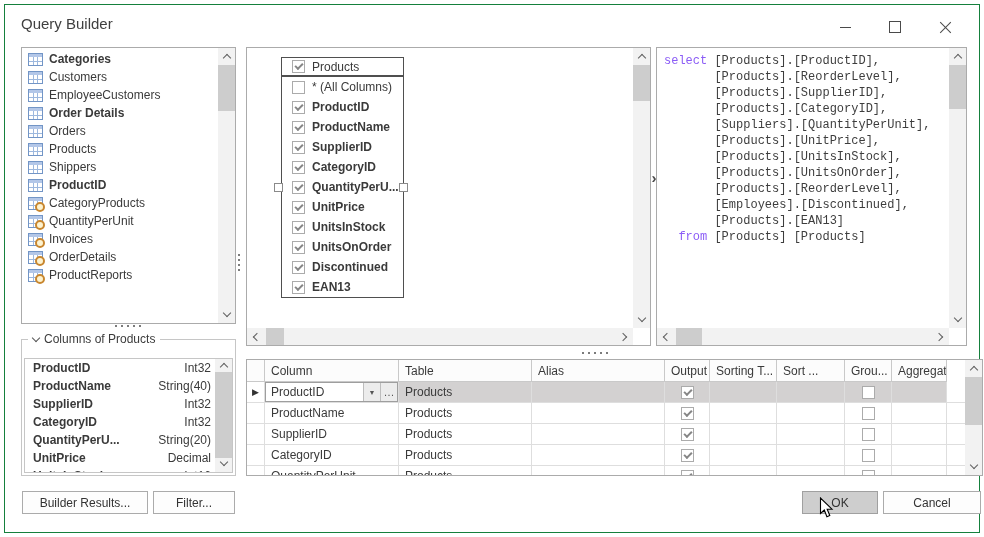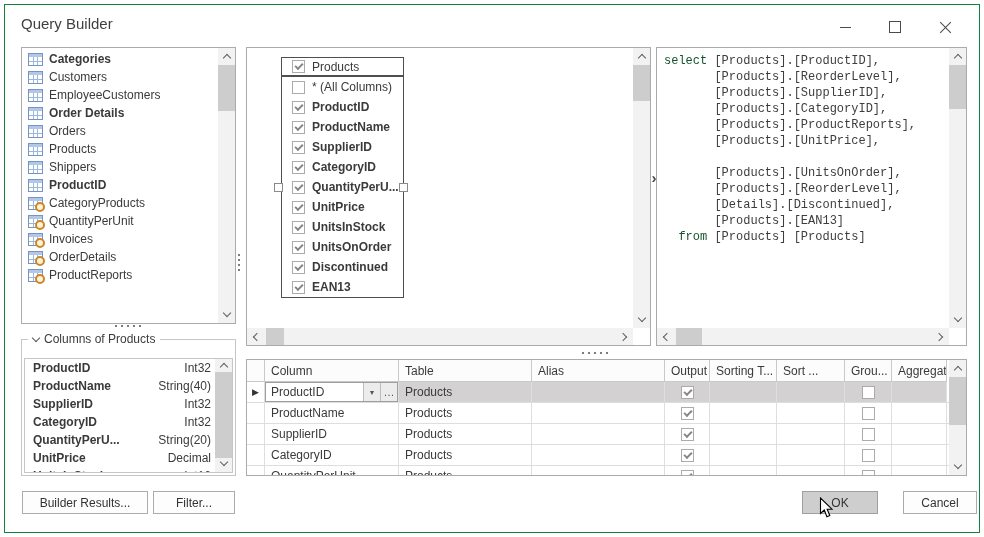--- a/index.html
+++ b/index.html
@@ -66,21 +66,21 @@
   .node-header{height:17px;display:flex;align-items:center;gap:7px;padding-left:10px;border-bottom:2px solid #4f4f4f;white-space:nowrap;}
   .node-row{height:20px;display:flex;align-items:center;gap:7px;padding-left:10px;white-space:nowrap;}
   .cb{position:relative;flex:0 0 13px;width:13px;height:13px;box-sizing:border-box;border:1px solid #ababab;background:#fff;display:inline-block;}
   .cb.checked::after{content:"";position:absolute;left:2px;top:2px;width:6px;height:3px;border-left:2px solid #868686;border-bottom:2px solid #868686;transform:rotate(-45deg);}
   .handle{position:absolute;width:7px;height:7px;background:#fff;border:1px solid #8a8a8a;}
   .collapse-arrow{position:absolute;left:642px;top:164px;width:14px;height:18px;text-align:center;line-height:18px;font-size:15px;font-weight:bold;color:#4a4a4a;}
 
   
   #sql-code{position:absolute;left:7px;top:5px;right:18px;bottom:18px;font-family:"Liberation Mono","DejaVu Sans Mono",monospace;font-size:12px;line-height:16px;color:#3d3d3d;overflow:hidden;}
   .sql-line{white-space:pre;}
-  .kw{color:#14532d;}
+  .kw{color:#8b5cf6;}
 
   
   #grid-header{position:absolute;left:0;top:0;height:21px;display:flex;background:#fcfcfc;border-bottom:1px solid #c9c9c9;}
   .gh{box-sizing:border-box;height:21px;border-right:1px solid #c9c9c9;display:flex;align-items:center;padding-left:6px;overflow:hidden;white-space:nowrap;color:#3a3a3a;}
   #grid-rows{position:absolute;left:0;top:22px;right:17px;bottom:0;overflow:hidden;}
   .grid-row{display:flex;height:21px;box-sizing:border-box;border-bottom:1px solid #dedede;background:#fff;}
   .gc{box-sizing:border-box;height:20px;border-right:1px solid #dedede;display:flex;align-items:center;padding-left:6px;overflow:hidden;white-space:nowrap;}
   .gc.center{justify-content:center;padding-left:0;}
   .grid-row.sel .gc{background:#d3d1d1;}
   .grid-row.sel .gc.ind{background:#fff;}
@@ -323,26 +323,26 @@
   </div>
 
   <div class="collapse-arrow">›</div>
 
   <div class="panel" style="left:651px;top:42px;width:309px;height:297px;">
     <div id="sql-code">
           <div class="sql-line"><span class="kw">select</span><span> [Products].[ProductID],</span></div>
           <div class="sql-line"><span>       </span><span>[Products].[ReorderLevel],</span></div>
           <div class="sql-line"><span>       </span><span>[Products].[SupplierID],</span></div>
           <div class="sql-line"><span>       </span><span>[Products].[CategoryID],</span></div>
-          <div class="sql-line"><span>       </span><span>[Products].[ProductReports],</span></div>
+          <div class="sql-line"><span>       </span><span>[Suppliers].[QuantityPerUnit],</span></div>
           <div class="sql-line"><span>       </span><span>[Products].[UnitPrice],</span></div>
-          <div class="sql-line"><span>       </span></div>
+          <div class="sql-line"><span>       </span><span>[Products].[UnitsInStock],</span></div>
           <div class="sql-line"><span>       </span><span>[Products].[UnitsOnOrder],</span></div>
           <div class="sql-line"><span>       </span><span>[Products].[ReorderLevel],</span></div>
-          <div class="sql-line"><span>       </span><span>[Details].[Discontinued],</span></div>
+          <div class="sql-line"><span>       </span><span>[Employees].[Discontinued],</span></div>
           <div class="sql-line"><span>       </span><span>[Products].[EAN13]</span></div>
           <div class="sql-line"><span>  </span><span class="kw">from</span><span> [Products] [Products]</span></div>
         </div>
     <div class="sb v" style="right:0;top:0;bottom:17px;width:17px;">
       <div class="sbtn top">
             <span class="chev up"></span>
           </div>
       <div class="thumb" style="top:17px;height:44px;"></div>
       <div class="sbtn bot">
             <span class="chev down"></span>
@@ -361,21 +361,21 @@
   </div>
 
   <div class="dots-h" style="left:577px;top:347px;">
         <i></i>
         <i></i>
         <i></i>
         <i></i>
         <i></i>
       </div>
 
-  <div class="panel" style="left:241px;top:354px;width:719px;height:115px;">
+  <div class="panel" style="left:241px;top:354px;width:719px;height:115px;padding-left:16px;">
     <div id="grid-header">
           <div class="gh" style="width: 18px;"></div>
           <div class="gh" style="width: 134px;">Column</div>
           <div class="gh" style="width: 133px;">Table</div>
           <div class="gh" style="width: 133px;">Alias</div>
           <div class="gh" style="width: 45px;">Output</div>
           <div class="gh" style="width: 67px;">Sorting T...</div>
           <div class="gh" style="width: 68px;">Sort ...</div>
           <div class="gh" style="width: 47px;">Grou...</div>
           <div class="gh" style="width: 55px;">Aggregate</div>
@@ -472,20 +472,20 @@
       <div class="thumb" style="top:17px;height:48px;"></div>
       <div class="sbtn bot">
             <span class="chev down"></span>
           </div>
     </div>
   </div>
 
   <div class="btn" style="left:17px;top:486px;width:126px;">Builder Results...</div>
   <div class="btn" style="left:148px;top:486px;width:82px;">Filter...</div>
   <div class="btn gray" style="left:797px;top:486px;width:76px;">OK</div>
-  <div class="btn" style="left:878px;top:486px;width:74px;margin-left:20px;">Cancel</div>
+  <div class="btn" style="left:878px;top:486px;width:98px;">Cancel</div>
 
   <svg class="cursor" width="15" height="22" viewBox="0 0 15 22">
     <path d="M1.5 1 L1.5 16.5 L5.3 13 L7.9 19.7 L10.8 18.5 L8.2 12.2 L13 12.2 Z" fill="#ffffff" stroke="#000000" stroke-width="1.1"></path>
   </svg>
 
 </div>
 </div>
 
 </body></html>

